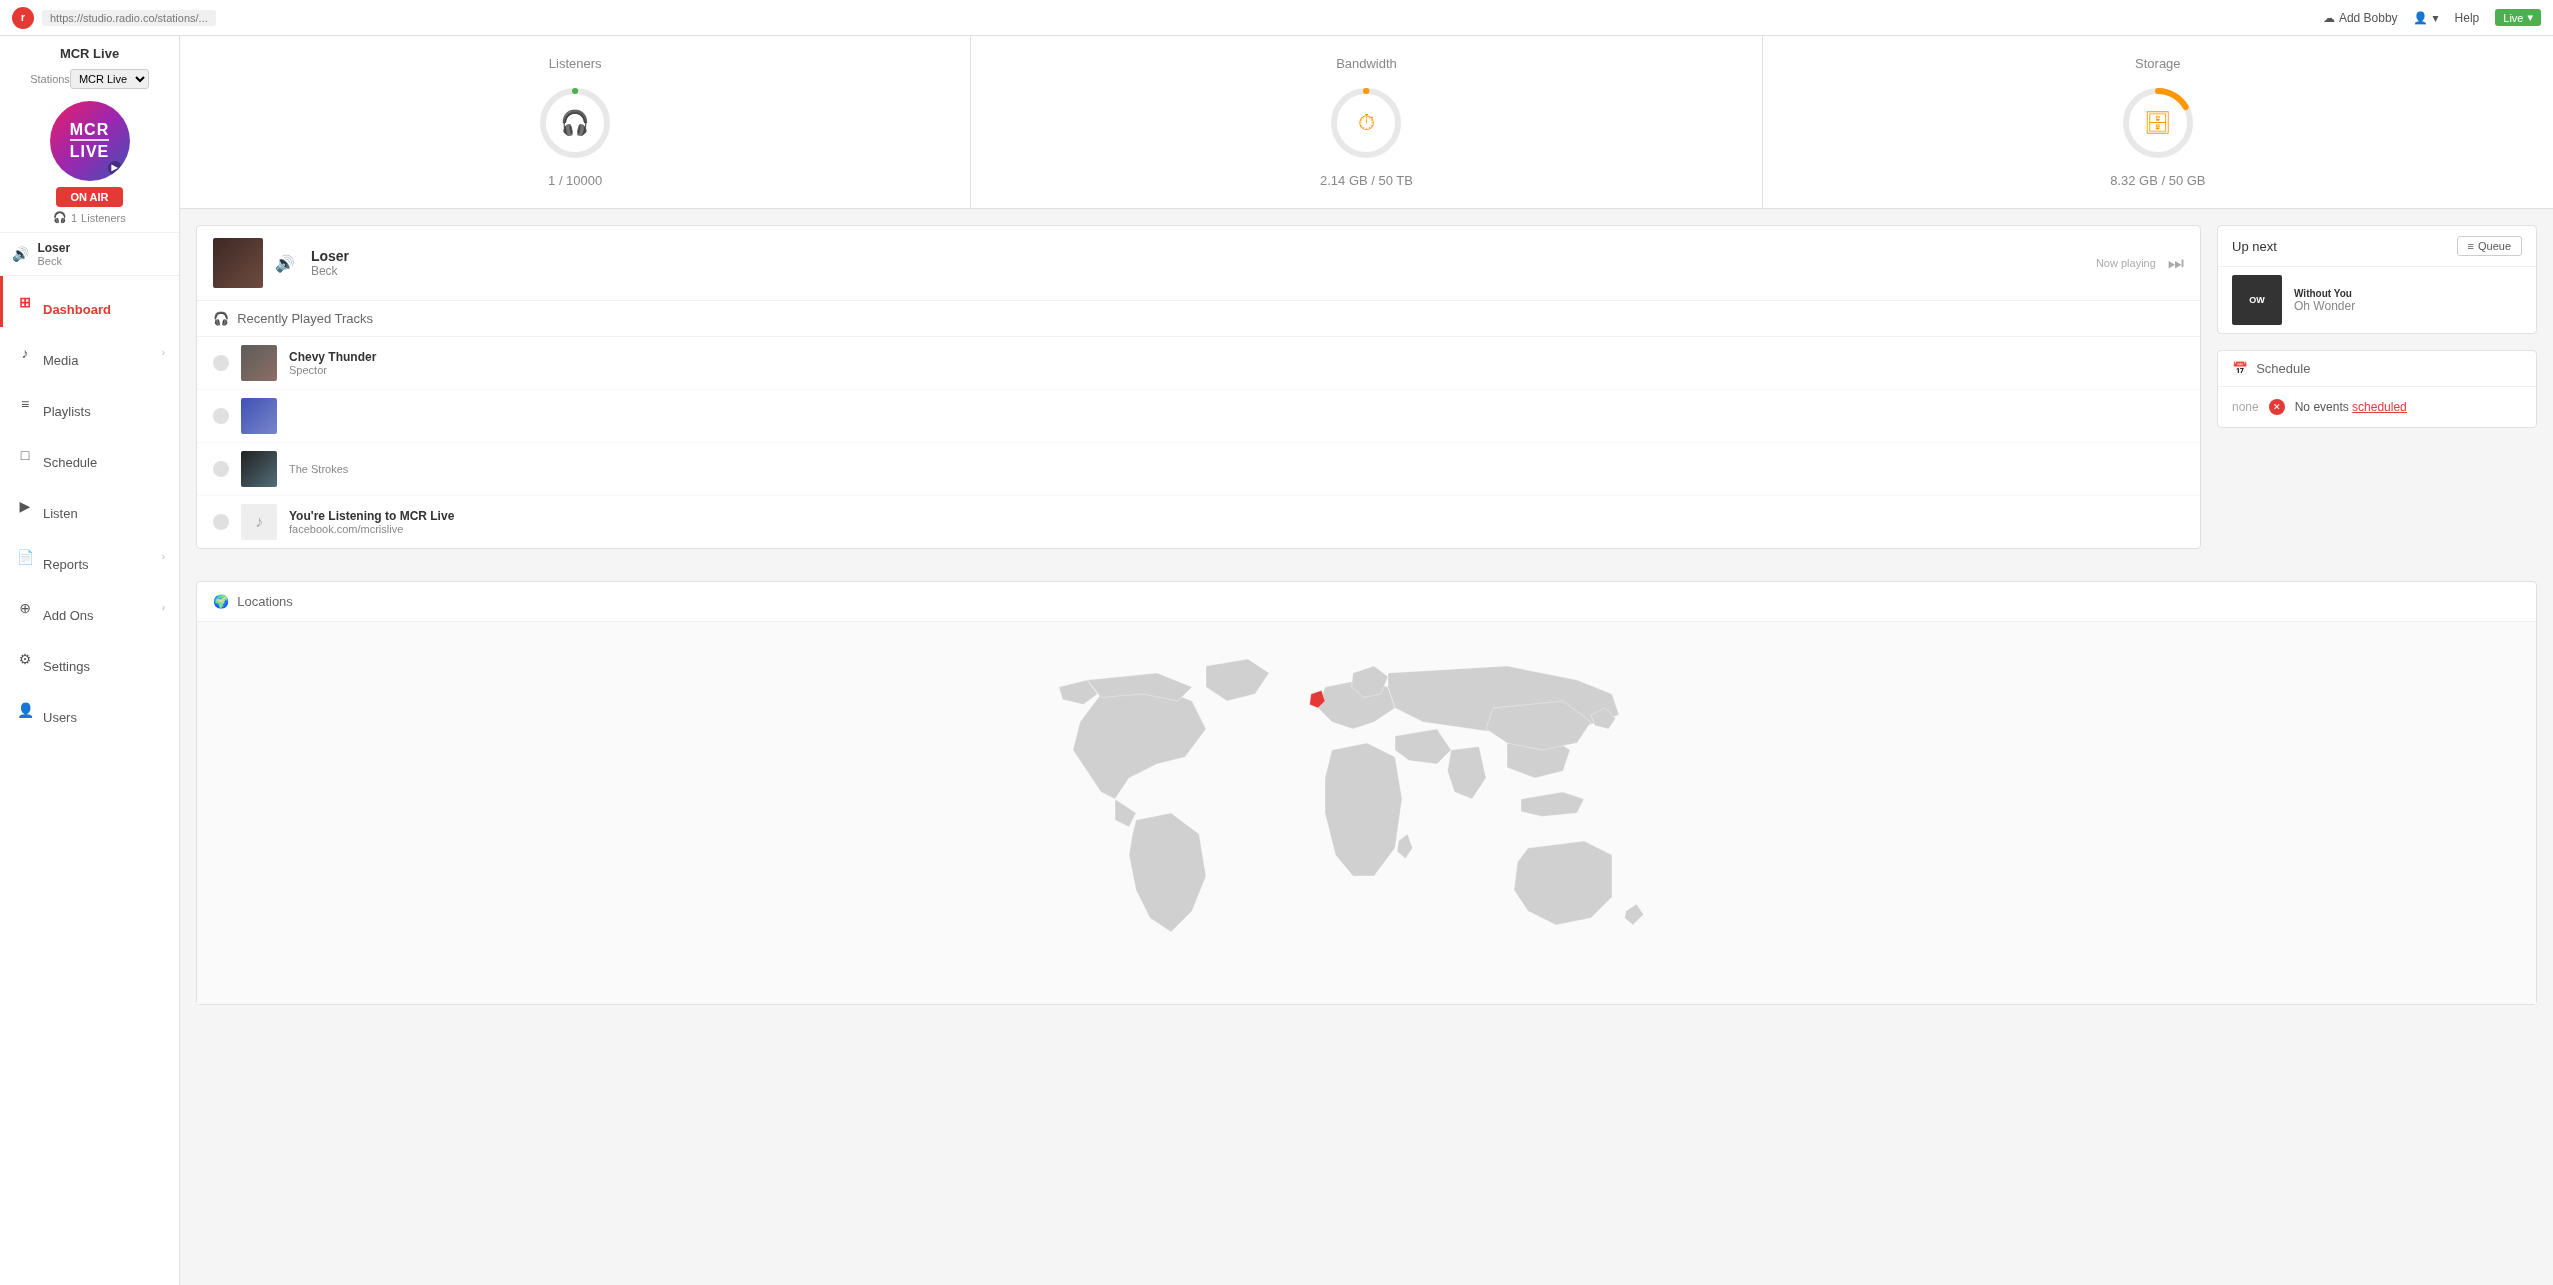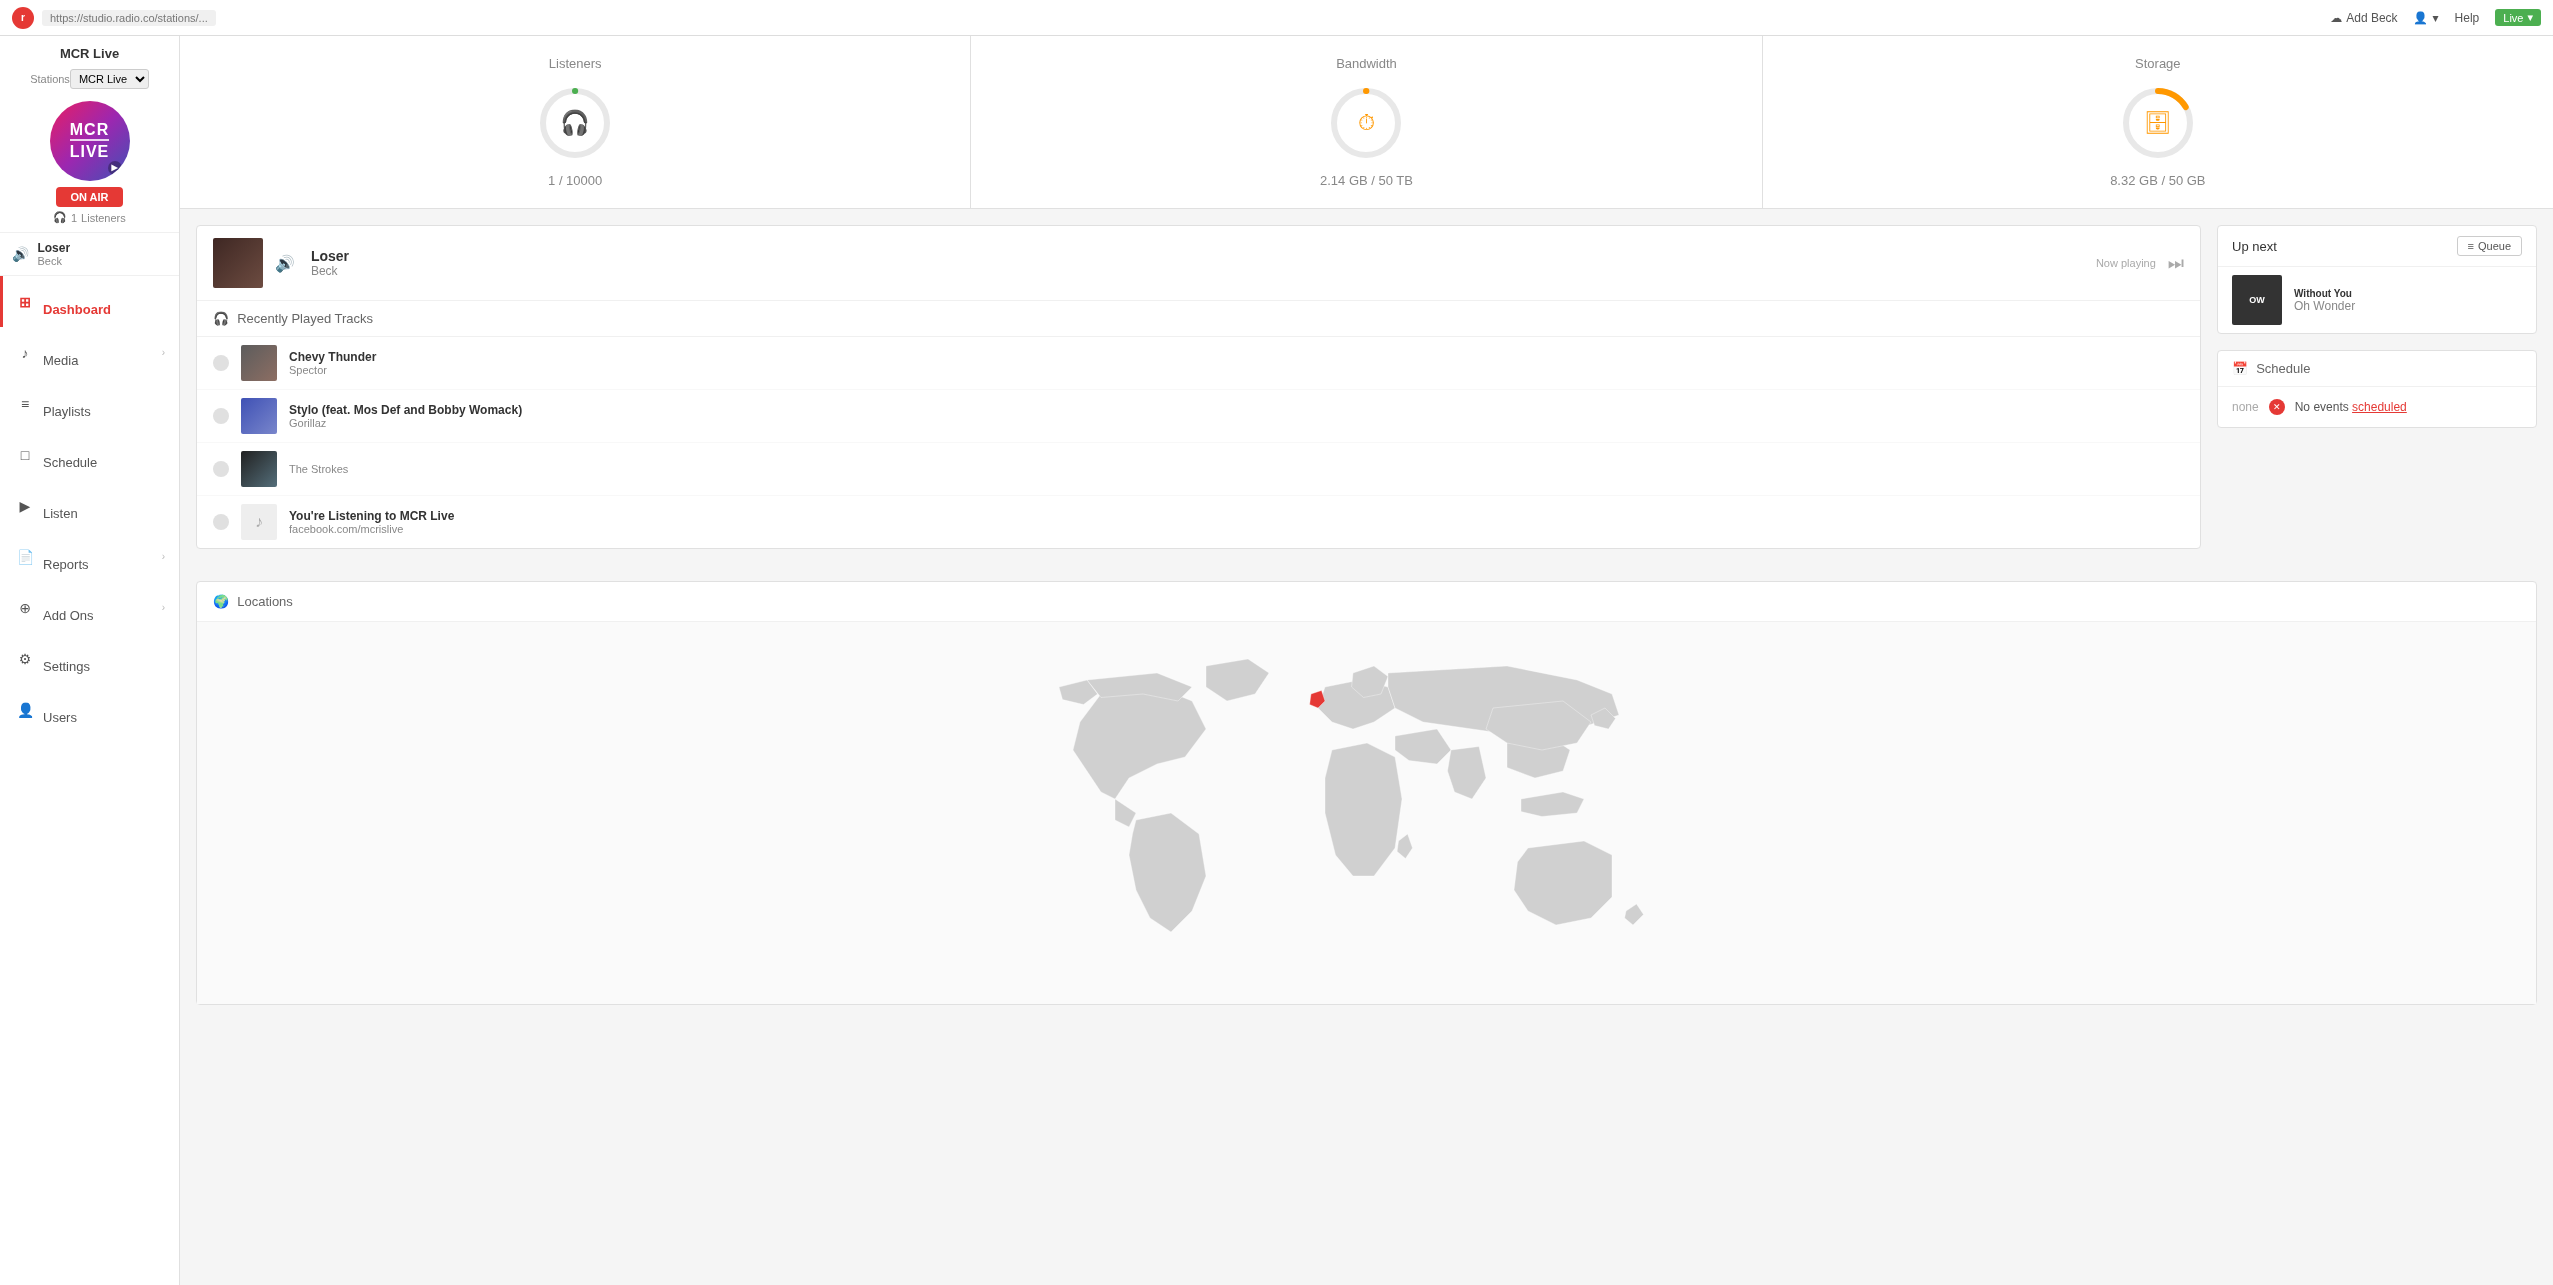--- a/index.html
+++ b/index.html
@@ -121,21 +121,21 @@
 <div class="topbar">
   <div class="topbar-left">
     <div class="topbar-logo">
       <span>r</span>
     </div>
     <span class="topbar-url">https://studio.radio.co/stations/...</span>
   </div>
   <div class="topbar-right">
     <div class="topbar-btn">
       <span>☁</span>
-      <span>Add Beck</span>
+      <span>Add Bobby</span>
     </div>
     <div class="topbar-btn">
       <span>👤</span>
       <span>▾</span>
     </div>
     <div class="topbar-btn">
       <span>Help</span>
     </div>
     <div class="live-badge">
       <span>Live</span>
@@ -287,24 +287,20 @@
               <div class="track-num"></div>
               <div class="track-thumb thumb-chevy" style="width:36px;height:36px;border-radius:2px;background:linear-gradient(135deg,#5c5c5c,#8d6e63);"></div>
               <div class="track-info">
                 <div class="track-title">Chevy Thunder</div>
                 <div class="track-artist">Spector</div>
               </div>
             </div>
             <div class="track-row">
               <div class="track-num"></div>
               <div class="track-thumb" style="width:36px;height:36px;border-radius:2px;background:linear-gradient(135deg,#3f51b5,#7986cb);"></div>
-              <div class="track-info">
-                <div class="track-title">Stylo (feat. Mos Def and Bobby Womack)</div>
-                <div class="track-artist">Gorillaz</div>
-              </div>
             </div>
             <div class="track-row">
               <div class="track-num"></div>
               <div class="track-thumb" style="width:36px;height:36px;border-radius:2px;background:linear-gradient(135deg,#212121,#546e7a);"></div>
               <div class="track-info">
                 <div class="track-artist">The Strokes</div>
               </div>
             </div>
             <div class="track-row">
               <div class="track-num"></div>

